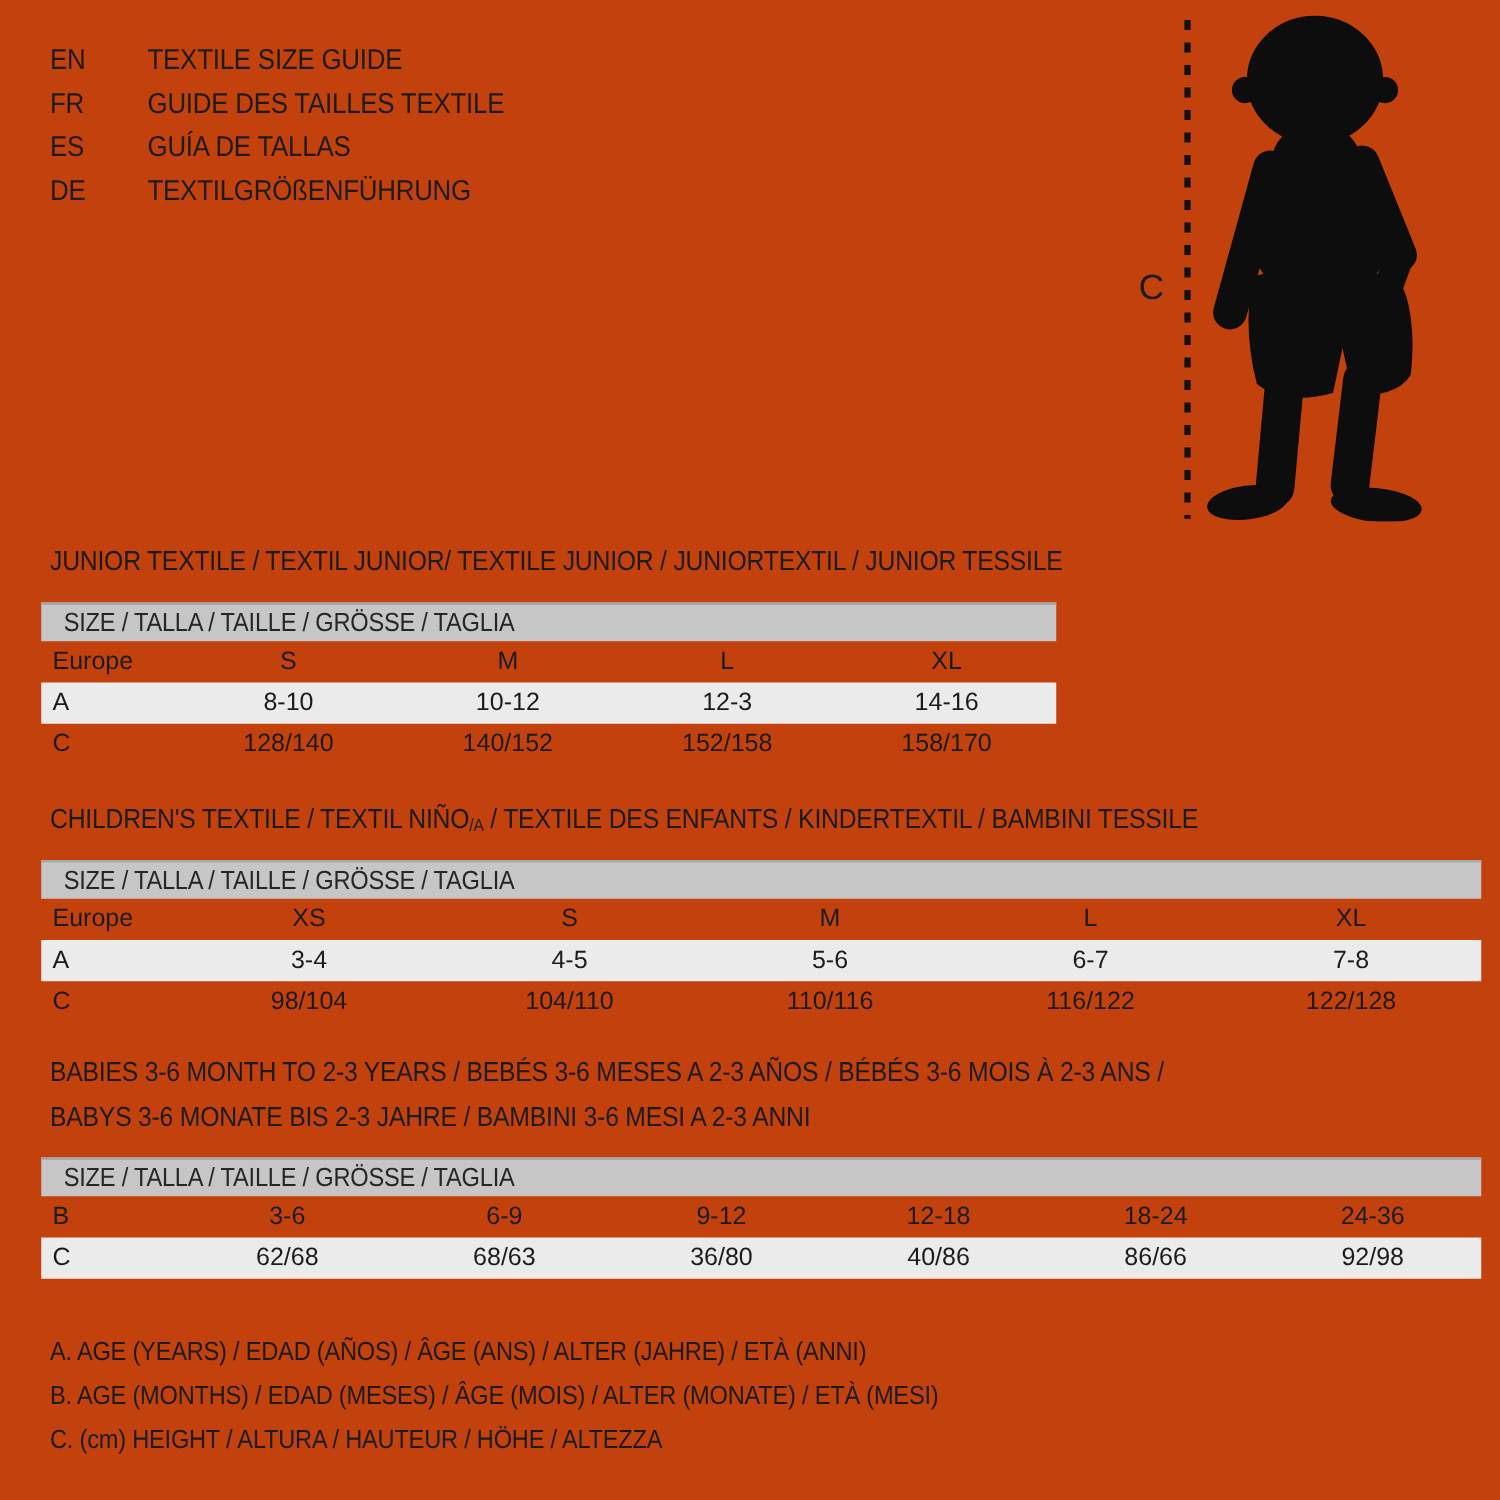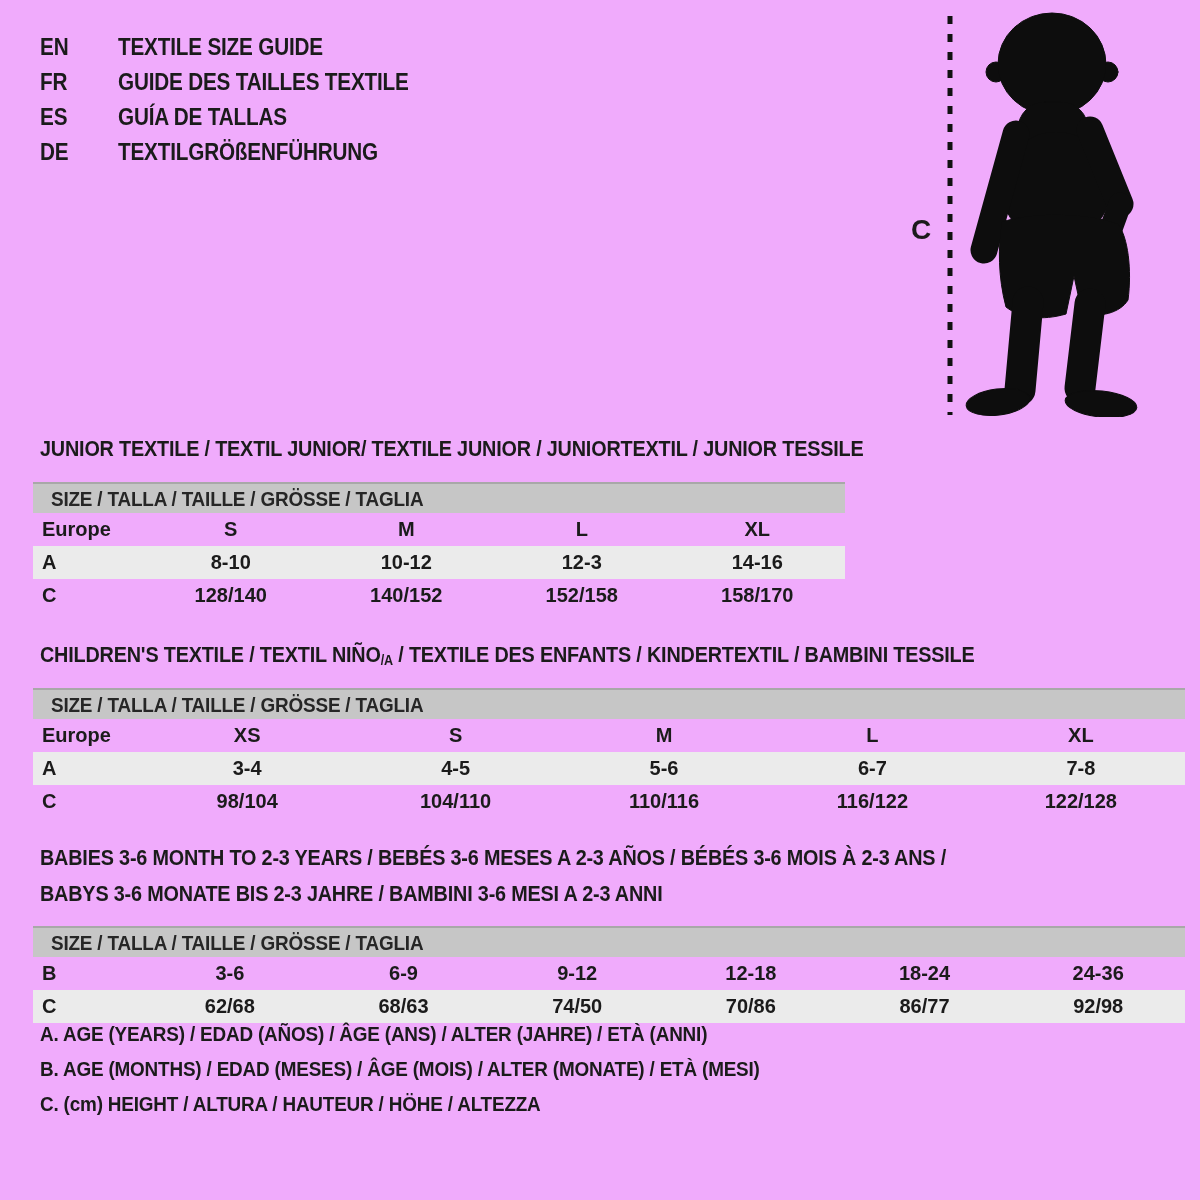--- a/index.html
+++ b/index.html
@@ -1,22 +1,22 @@
 <!DOCTYPE html>
 <html><head>
 <meta charset="utf-8">
 <style>
   html, body { margin: 0; padding: 0; background: #fff; }
   .canvas {
     position: relative;
     width: 1200px;
     height: 1200px;
-    background: #f0abfc;
+    background: #c2410c;
     font-family: "Liberation Sans", sans-serif;
-    font-weight: 700;
+    font-weight: 400;
     color: #1b1b1b;
     overflow: hidden;
   }
   .cond {
     display: inline-block;
     transform: scaleX(0.9);
     transform-origin: 0 50%;
     white-space: nowrap;
     letter-spacing: -0.2px;
   }
@@ -48,21 +48,21 @@
   .row-gray { background: #ebebeb; }
   .t-junior { top: 482px; width: 812px; }
   .t-children { top: 688px; width: 1152px; }
   .t-babies { top: 926px; width: 1152px; }
   #junior-title { top: 437px; }
   #children-title { top: 643px; }
   .babies-title-line { position: absolute; left: 40px; font-size: 22px; line-height: 24px; text-align: right; }
   #babies-title-1 { top: 846px; }
   #babies-title-2 { top: 882px; }
   
-  .legend { position: absolute; left: 40px; top: 1016px; }
+  .legend { position: absolute; left: 40px; top: 1064px; }
   .legend-line { display: flex; align-items: center; height: 35px; font-size: 21px; }
 </style>
 </head>
 <body>
 
 <div class="canvas">
 
   <div class="lang-block">
     <div class="lang-row">
       <span class="lang-code"><span class="cond">EN</span></span>
@@ -182,23 +182,23 @@
       <span class="val">6-9</span>
       <span class="val">9-12</span>
       <span class="val">12-18</span>
       <span class="val">18-24</span>
       <span class="val">24-36</span>
     </div>
     <div class="trow row-gray">
       <span class="lbl">C</span>
       <span class="val">62/68</span>
       <span class="val">68/63</span>
-      <span class="val">74/50</span>
-      <span class="val">70/86</span>
-      <span class="val">86/77</span>
+      <span class="val">36/80</span>
+      <span class="val">40/86</span>
+      <span class="val">86/66</span>
       <span class="val">92/98</span>
     </div>
   </div>
 
   <div class="legend">
     <div class="legend-line">
       <span class="cond">A. AGE (YEARS) / EDAD (AÑOS) / ÂGE (ANS) / ALTER (JAHRE) / ETÀ (ANNI)</span>
     </div>
     <div class="legend-line">
       <span class="cond">B. AGE (MONTHS) / EDAD (MESES) / ÂGE (MOIS) / ALTER (MONATE) / ETÀ (MESI)</span>

